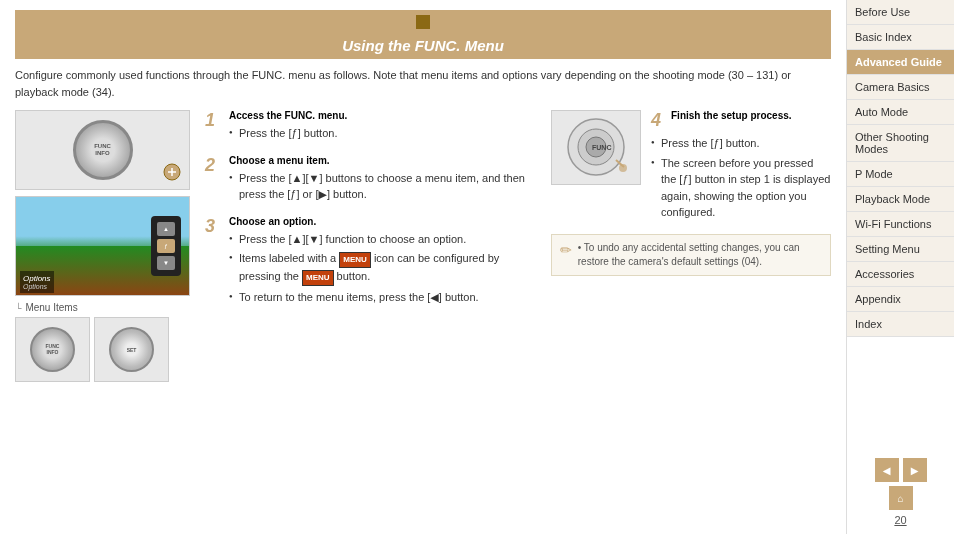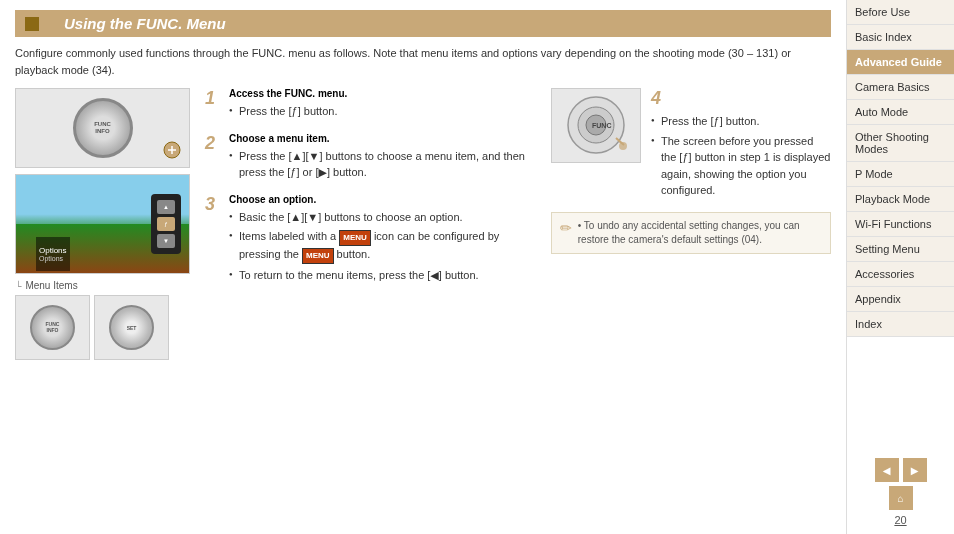--- a/index.html
+++ b/index.html
@@ -62,21 +62,22 @@
       color: #555;
       text-align: center;
       text-decoration: underline;
     }
     .title-bar {
       background: #c8a878;
       padding: 5px 10px;
       margin-bottom: 8px;
       display: flex;
       align-items: center;
-      gap: 25px;
+      gap: 8px;
+      flex-direction: column;
     }
     .title-bar .icon-square {
       width: 14px;
       height: 14px;
       background: #8b6914;
     }
     .title-bar h1 {
       font-size: 15px;
       font-weight: bold;
       color: #fff;
@@ -315,21 +316,21 @@
       <div style="margin-bottom:4px;">
         <div class="step-image tall" style="position:relative;overflow:hidden;">
           <div class="landscape-img">
             <div class="red-flowers"></div>
           </div>
           <div class="camera-control">
             <div class="ctrl-btn">▲</div>
             <div class="ctrl-btn" style="background:#c8a878;">ƒ</div>
             <div class="ctrl-btn">▼</div>
           </div>
-          <div style="position:absolute; bottom:2px; left:20px; background:rgba(0,0,0,0.5); color:#fff; font-size:8px; padding:9px 3px;">
+          <div style="position:absolute; bottom:2px; left:4px; background:rgba(0,0,0,0.5); color:#fff; font-size:8px; padding:3px 3px;font-style:italic;">
             <span>Options</span>
             <span style="font-size:7px; color:#ccc; display:block;">Options</span>
           </div>
         </div>
         <div class="image-label-bottom">
           <span style="font-size:9px; color:#888;">└</span>
           <span style="font-size:10px;">Menu Items</span>
         </div>
       </div>
 
@@ -367,21 +368,21 @@
             <div class="bullet">Press the [▲][▼] buttons to choose a menu item, and then press the [ƒ] or [▶] button.</div>
           </div>
         </div>
       </div>
 
       <div class="step-row">
         <div class="step-number">3</div>
         <div>
           <div class="step-title">Choose an option.</div>
           <div class="step-content">
-            <div class="bullet">Basic the [▲][▼] buttons to choose an option.</div>
+            <div class="bullet">Press the [▲][▼] function to choose an option.</div>
             <div class="bullet">Items labeled with a <span class="menu-badge">MENU</span> icon can be configured by pressing the <span class="menu-badge">MENU</span> button.</div>
             <div class="bullet">To return to the menu items, press the [◀] button.</div>
           </div>
         </div>
       </div>
     </div>
 
     <div class="right-section">
 
       <div class="step4-section">
@@ -397,20 +398,21 @@
 
                 <path d="M 55 45 L 63 52 L 58 48" stroke="#c8a878" stroke-width="2" fill="none"></path>
                 <circle cx="62" cy="53" r="4" fill="#c8a878" opacity="0.7"></circle>
               </svg>
             </div>
           </div>
         </div>
         <div class="step4-right">
           <div style="display:flex; align-items:flex-start; gap:4px; margin-bottom:4px;">
             <span class="step-number">4</span>
+            <div class="step-title">Finish the setup process.</div>
           </div>
           <div class="step-content">
             <div class="bullet">Press the [ƒ] button.</div>
             <div class="bullet">The screen before you pressed the [ƒ] button in step 1 is displayed again, showing the option you configured.</div>
           </div>
         </div>
       </div>
 
       <div class="note-box">
         <span class="note-icon">✏</span>

